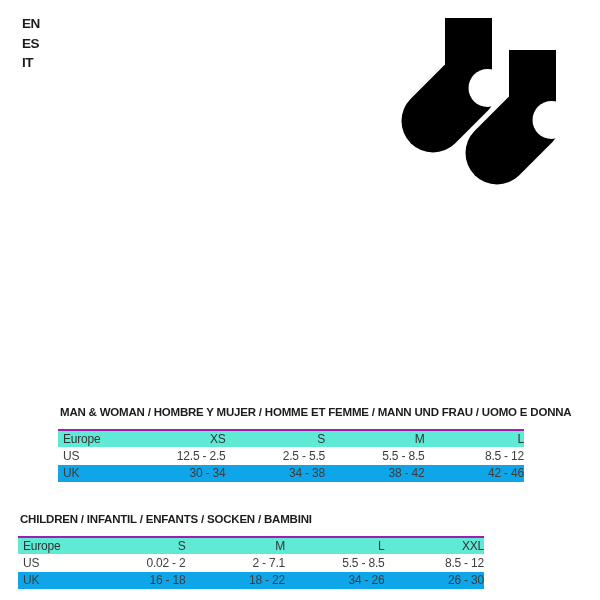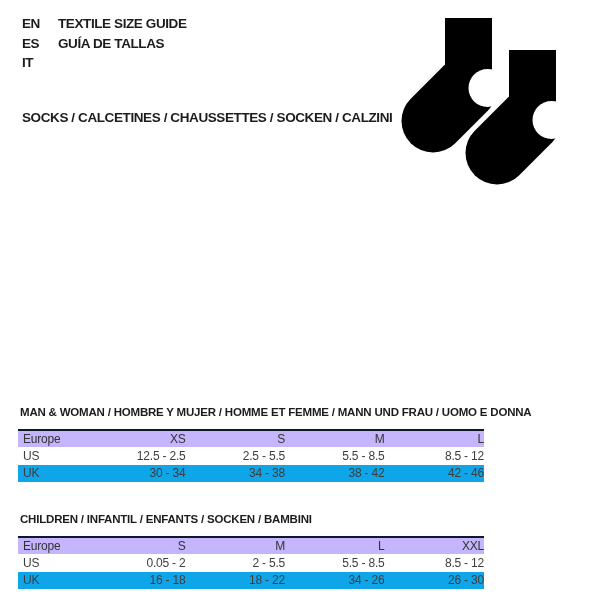--- a/index.html
+++ b/index.html
@@ -45,21 +45,21 @@
     left: 400px;
     top: 8px;
   }
 
   
   .size-table {
     position: absolute;
     left: 18px;
     width: 466px;
   }
-  .size-table.man { top: 406px; }
+  .size-table.man { top: 406px; margin-left: 40px; }
   .size-table.children { top: 513px; }
 
   .table-title {
     font-size: 11.5px;
     line-height: 13px;
     font-weight: 700;
     letter-spacing: -0.2px;
     color: #1c1c1b;
     margin: 0 0 10px 2px;
     white-space: nowrap;
@@ -68,22 +68,22 @@
     display: flex;
     align-items: center;
     height: 17.5px;
     font-size: 12px;
     letter-spacing: -0.2px;
     color: #3d3d3d;
   }
   .trow.thead {
     height: 18px;
     box-sizing: border-box;
-    background: #c4b5fd;
-    border-top: 2px solid #0f172a;
+    background: #5eead4;
+    border-top: 2px solid #a21caf;
     color: #333333;
   }
   .trow.alt { background: #0ea5e9; }
   .tcell {
     flex: 0 0 99.5px;
     text-align: right;
     white-space: nowrap;
   }
   .tcell.first {
     flex: 0 0 68px;
@@ -93,32 +93,29 @@
   }
 </style>
 </head>
 <body>
 
 <div class="canvas">
 
   <div class="lang-block">
     <div class="lang-row">
       <span class="lang-code">EN</span>
-      <span class="lang-label">TEXTILE SIZE GUIDE</span>
     </div>
     <div class="lang-row">
       <span class="lang-code">ES</span>
-      <span class="lang-label">GUÍA DE TALLAS</span>
     </div>
     <div class="lang-row">
       <span class="lang-code">IT</span>
     </div>
   </div>
 
-  <div class="category-line">SOCKS / CALCETINES / CHAUSSETTES / SOCKEN / CALZINI</div>
 
   <svg class="socks-art" width="200" height="180" viewBox="0 0 200 180" aria-hidden="true">
     <g>
       <rect x="45" y="10" width="47" height="72" fill="#000"></rect>
       <line x1="66" y1="80" x2="33" y2="113" stroke="#000" stroke-width="63" stroke-linecap="round"></line>
       <circle cx="87.5" cy="80" r="19" fill="#fff"></circle>
     </g>
     <g transform="translate(64,32)">
       <rect x="45" y="10" width="47" height="72" fill="#000"></rect>
       <line x1="66" y1="80" x2="33" y2="113" stroke="#000" stroke-width="63" stroke-linecap="round"></line>
@@ -155,22 +152,22 @@
     <div class="table-title">CHILDREN / INFANTIL / ENFANTS / SOCKEN / BAMBINI</div>
     <div class="trow thead">
       <span class="tcell first">Europe</span>
       <span class="tcell">S</span>
       <span class="tcell">M</span>
       <span class="tcell">L</span>
       <span class="tcell">XXL</span>
     </div>
     <div class="trow">
       <span class="tcell first">US</span>
-      <span class="tcell">0.05 - 2</span>
-      <span class="tcell">2 - 5.5</span>
+      <span class="tcell">0.02 - 2</span>
+      <span class="tcell">2 - 7.1</span>
       <span class="tcell">5.5 - 8.5</span>
       <span class="tcell">8.5 - 12</span>
     </div>
     <div class="trow alt">
       <span class="tcell first">UK</span>
       <span class="tcell">16 - 18</span>
       <span class="tcell">18 - 22</span>
       <span class="tcell">34 - 26</span>
       <span class="tcell">26 - 30</span>
     </div>

